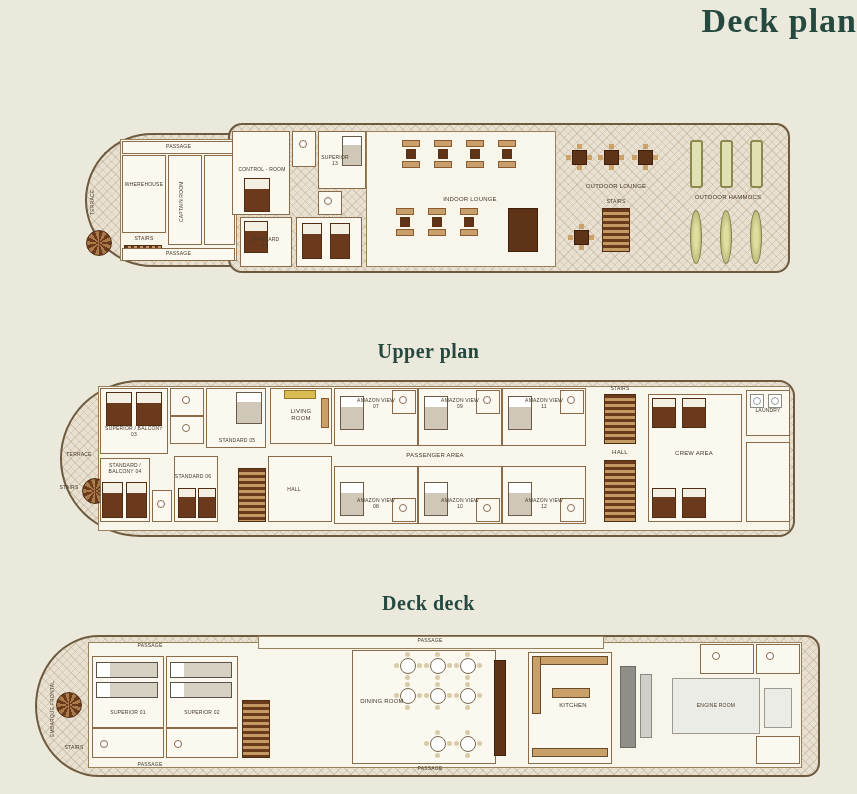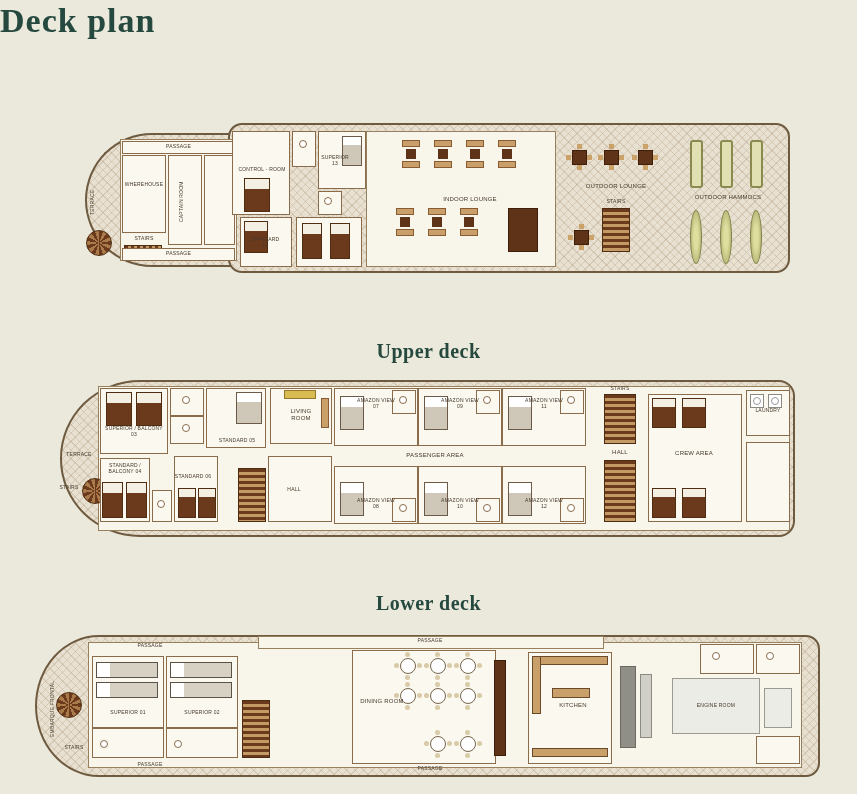--- a/index.html
+++ b/index.html
@@ -1,20 +1,20 @@
 <!DOCTYPE html>
 <html><head>
 <meta charset="utf-8">
 <style>
   * { margin:0; padding:0; box-sizing:border-box; }
   html,body { background:#ebe8dc; }
   body { font-family:"Liberation Sans", sans-serif; }
   .canvas { position:relative; width:857px; height:794px; background:#ebe8dc; overflow:hidden; }
   .deck { position:absolute; left:0; top:0; width:100%; height:100%; }
-  .title { position:absolute; top:2px; left:0; width:100%; text-align:left;
+  .title { position:absolute; top:2px; left:0; width:100%; text-align:right;
            font-family:"Liberation Serif","DejaVu Serif",serif; font-size:34px; font-weight:600;
            color:#25493f; letter-spacing:1px; }
   .deck-title { position:absolute; width:100%; text-align:center;
            font-family:"Liberation Serif","DejaVu Serif",serif; font-size:20px; font-weight:600;
            color:#25493f; letter-spacing:.5px; }
   .hull { position:absolute; background-color:#e8e1d1;
           background-image:
             repeating-linear-gradient(45deg, rgba(151,124,92,.22) 0 1px, transparent 1px 6px),
             repeating-linear-gradient(-45deg, rgba(151,124,92,.22) 0 1px, transparent 1px 6px);
           border:2px solid #6e5a3f; }
@@ -155,21 +155,21 @@
     <div class="lbl s5" style="left:233px;top:167px;width:58px">CONTROL - ROOM</div>
     <div class="lbl s5" style="left:318px;top:155px;width:34px">SUPERIOR 13</div>
     <div class="lbl s5" style="left:247px;top:237px;width:36px">STANDARD 14</div>
     <div class="lbl" style="left:420px;top:196px;width:100px">INDOOR LOUNGE</div>
     <div class="lbl" style="left:566px;top:183px;width:100px">OUTDOOR LOUNGE</div>
     <div class="lbl s5" style="left:596px;top:199px;width:40px">STAIRS</div>
     <div class="lbl" style="left:676px;top:194px;width:104px">OUTDOOR HAMMOCS</div>
   </div>
 
   <div class="deck">
-    <div class="deck-title" style="top:340px">Upper deck</div>
+    <div class="deck-title" style="top:340px">Upper plan</div>
 
     <div class="hull" style="left:60px;top:380px;width:735px;height:157px;border-radius:80px 16px 16px 80px / 78px 16px 16px 78px"></div>
     <div class="inner" style="left:98px;top:386px;width:692px;height:145px"></div>
     <div class="spiral" style="left:82px;top:478px;width:26px;height:26px"></div>
 
     <div class="room" style="left:100px;top:388px;width:68px;height:66px"></div>
     <div class="bed" style="left:106px;top:392px;width:26px;height:34px"></div>
     <div class="bed" style="left:136px;top:392px;width:26px;height:34px"></div>
     <div class="room" style="left:170px;top:388px;width:34px;height:28px"></div>
     <div class="toilet" style="left:182px;top:396px"></div>
@@ -247,21 +247,21 @@
     <div class="lbl s5" style="left:356px;top:498px;width:40px">AMAZON VIEW 08</div>
     <div class="lbl s5" style="left:440px;top:498px;width:40px">AMAZON VIEW 10</div>
     <div class="lbl s5" style="left:524px;top:498px;width:40px">AMAZON VIEW 12</div>
     <div class="lbl s5" style="left:600px;top:386px;width:40px">STAIRS</div>
     <div class="lbl" style="left:600px;top:449px;width:40px">HALL</div>
     <div class="lbl" style="left:664px;top:450px;width:60px">CREW AREA</div>
     <div class="lbl s5" style="left:748px;top:408px;width:40px">LAUNDRY</div>
   </div>
 
   <div class="deck">
-    <div class="deck-title" style="top:592px">Lower deck</div>
+    <div class="deck-title" style="top:592px">Deck deck</div>
 
     <div class="hull" style="left:35px;top:635px;width:785px;height:142px;border-radius:64px 14px 14px 64px / 71px 14px 14px 71px"></div>
     <div class="inner" style="left:88px;top:642px;width:714px;height:126px"></div>
     <div class="inner" style="left:258px;top:636px;width:346px;height:13px"></div>
     <div class="spiral" style="left:56px;top:692px;width:26px;height:26px"></div>
 
     <div class="room" style="left:92px;top:656px;width:72px;height:72px"></div>
     <div class="bunk" style="left:96px;top:662px;width:62px;height:16px"></div>
     <div class="bunk" style="left:96px;top:682px;width:62px;height:16px"></div>
     <div class="room" style="left:92px;top:728px;width:72px;height:30px"></div>

